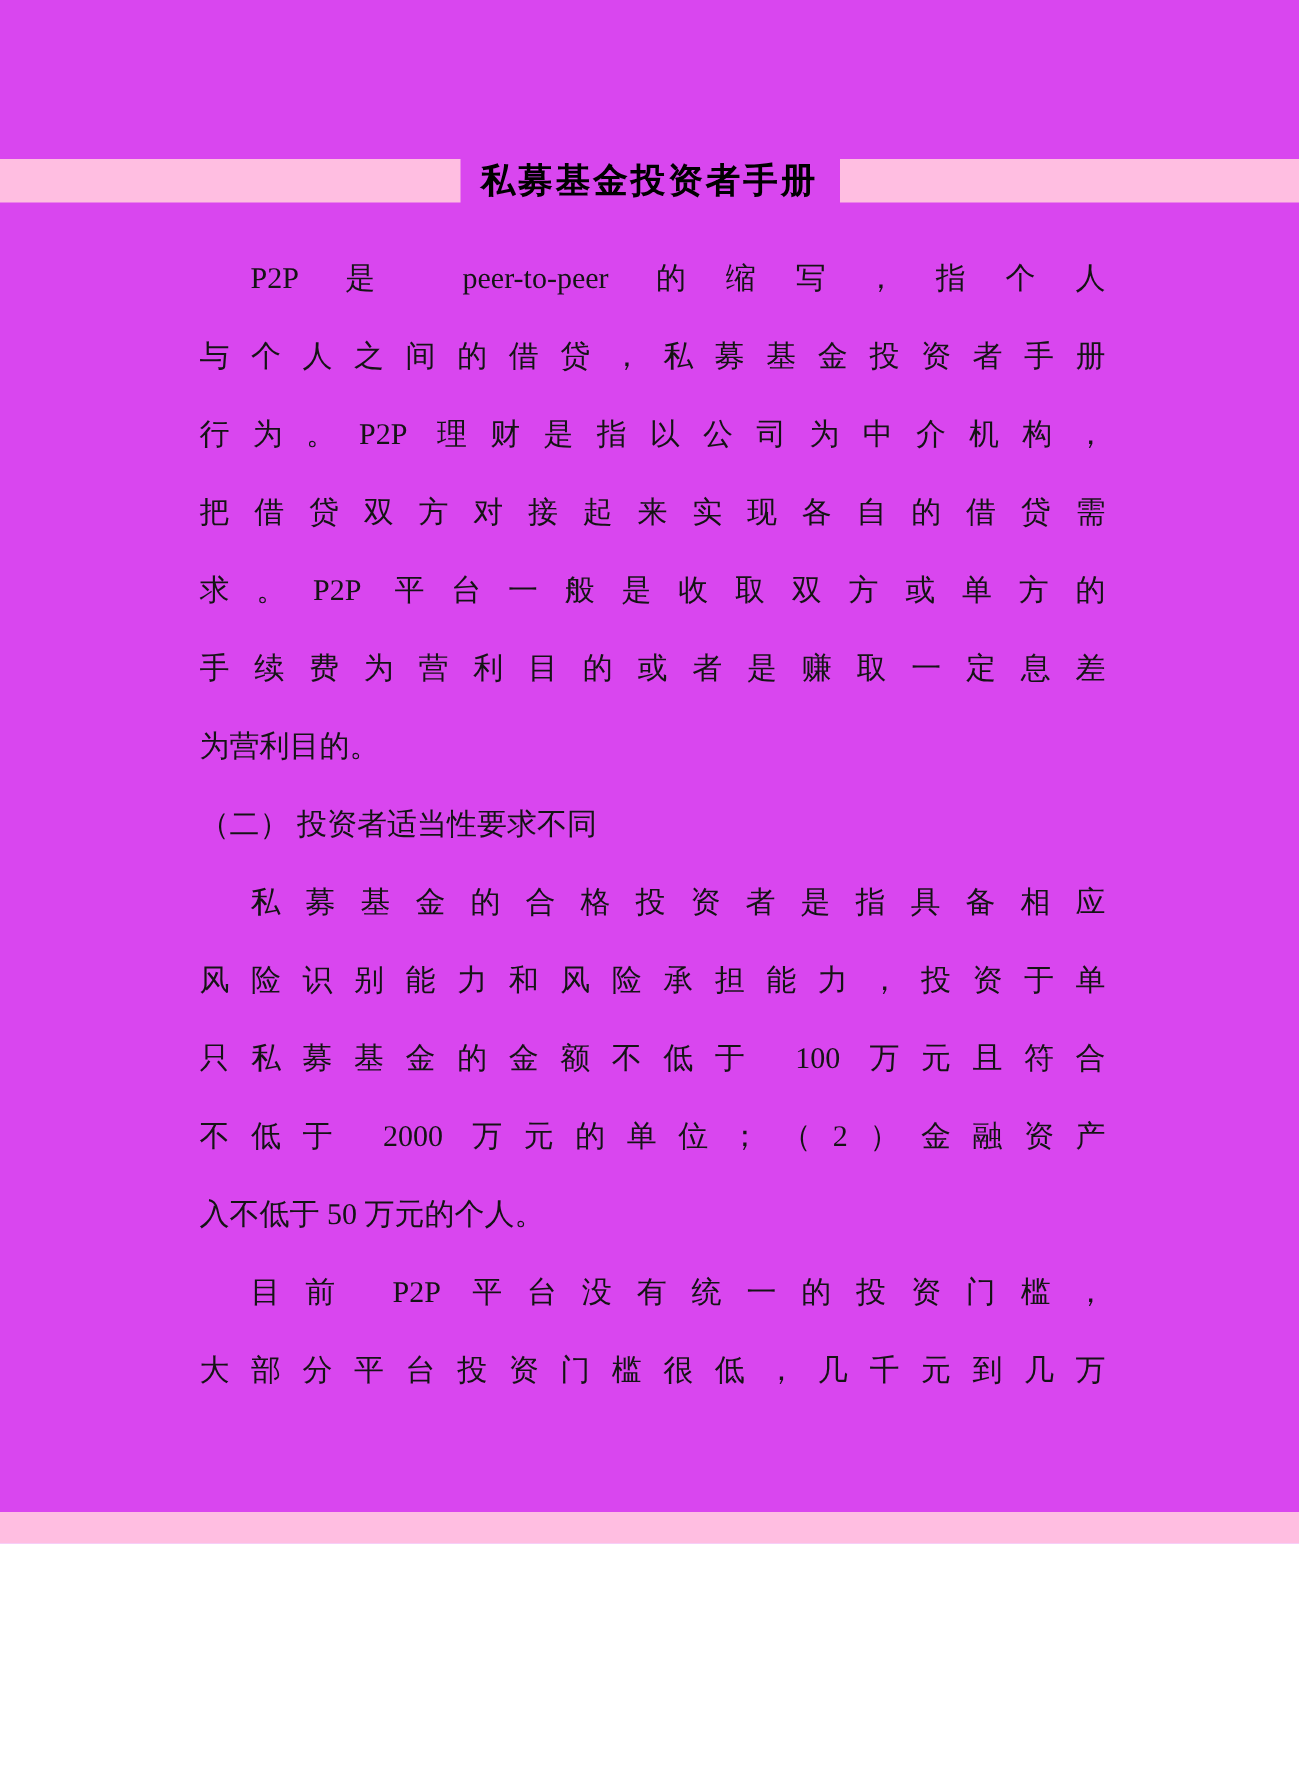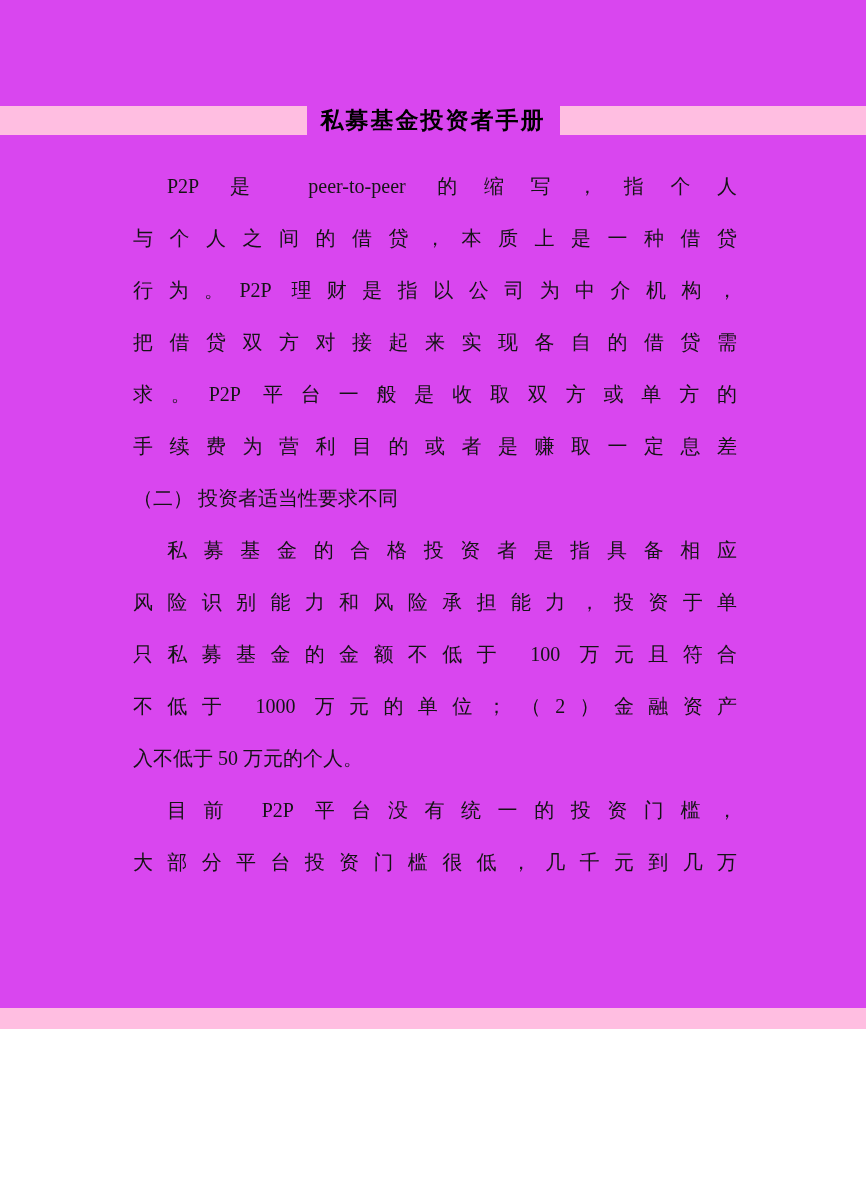--- a/index.html
+++ b/index.html
@@ -76,30 +76,31 @@
 <div class="page">
 
   <header class="header">
     <div class="band-seg"></div>
     <div class="header-title">私募基金投资者手册</div>
     <div class="band-seg"></div>
   </header>
 
   <main class="body-block" id="body-lines">
       <div class="line indent fill">P2P 是 peer-to-peer 的缩写，指个人</div>
-      <div class="line fill">与个人之间的借贷，本质上是一种借贷</div>
+      <div class="line fill">与个人之间的借贷，私募基金投资者手册</div>
       <div class="line fill">行为。P2P 理财是指以公司为中介机构，</div>
       <div class="line fill">把借贷双方对接起来实现各自的借贷需</div>
       <div class="line fill">求。P2P 平台一般是收取双方或单方的</div>
       <div class="line fill">手续费为营利目的或者是赚取一定息差</div>
+      <div class="line">为营利目的。</div>
       <div class="line">（二） 投资者适当性要求不同</div>
       <div class="line indent fill">私募基金的合格投资者是指具备相应</div>
       <div class="line fill">风险识别能力和风险承担能力，投资于单</div>
       <div class="line fill">只私募基金的金额不低于 100 万元且符合</div>
-      <div class="line fill">不低于 1000 万元的单位；（2）金融资产</div>
+      <div class="line fill">不低于 2000 万元的单位；（2）金融资产</div>
       <div class="line">入不低于 50 万元的个人。</div>
       <div class="line indent fill">目前 P2P 平台没有统一的投资门槛，</div>
       <div class="line fill">大部分平台投资门槛很低，几千元到几万</div>
     </main>
 
   <div class="footer">— 10 —</div>
 
   <div class="bottom-band"></div>
 
 </div>

